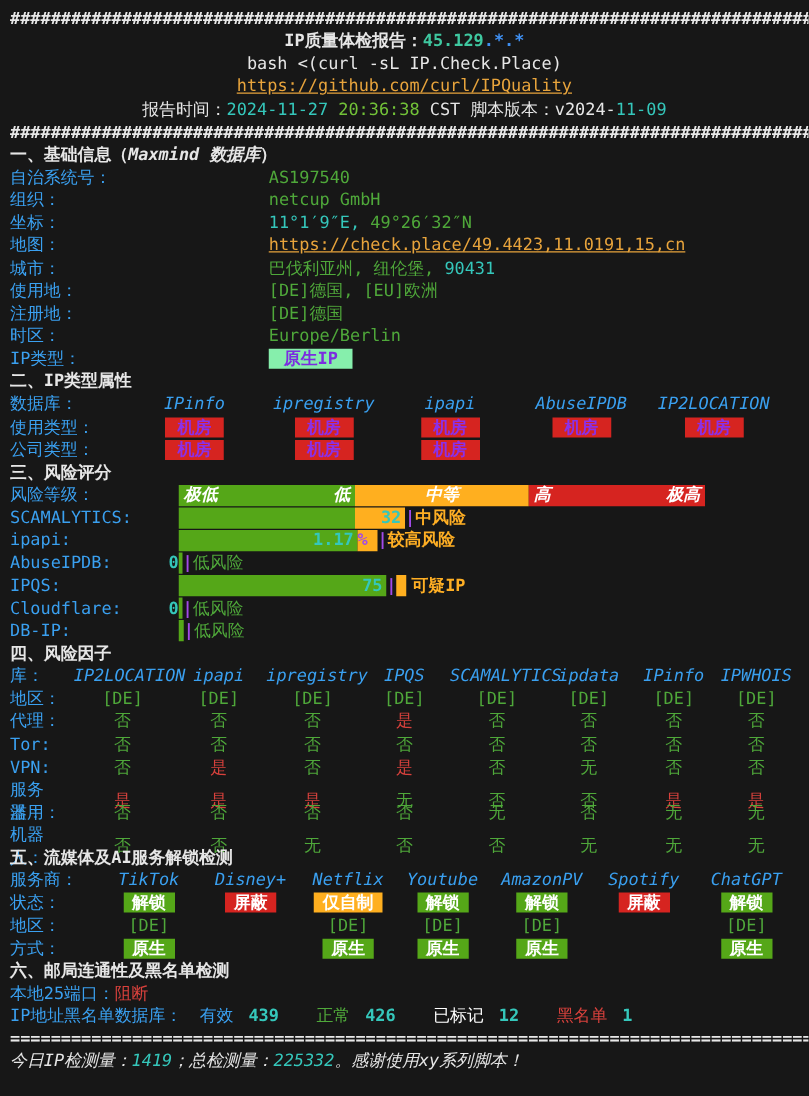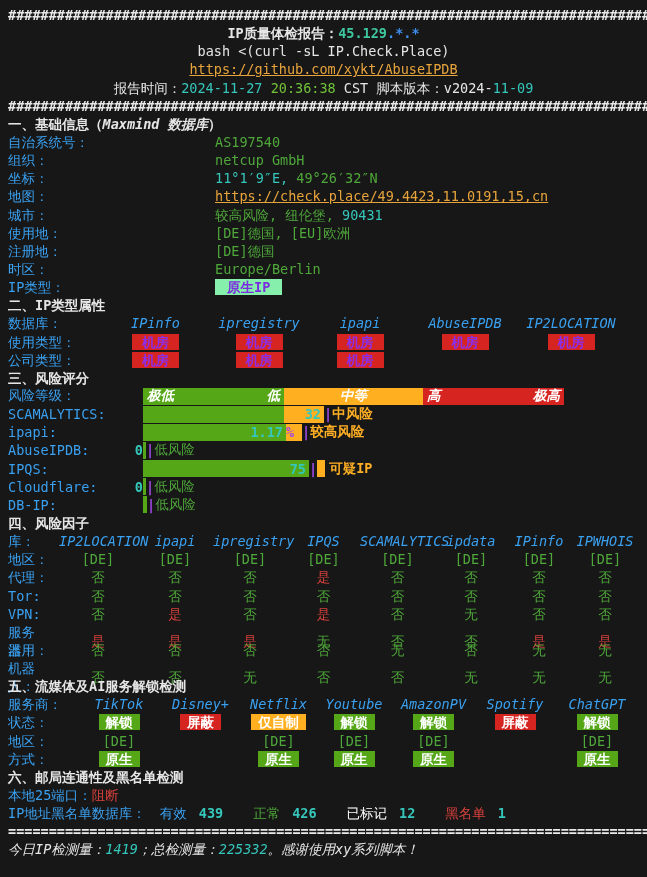--- a/index.html
+++ b/index.html
@@ -56,33 +56,33 @@
 <body>
 
 <div class="term">
 
   <div class="line hashline">################################################################################################</div>
 
   <div class="line center"><span class="b">IP质量体检报告：</span><span class="b c-teal">45.129</span><span class="b c-ipblue">.*.*</span></div>
 
   <div class="line center"><span>bash &lt;(curl -sL IP.Check.Place)</span></div>
 
-  <div class="line center"><a class="c-link u">https://github.com/xykt/AbuseIPDB</a></div>
+  <div class="line center"><a class="c-link u">https://github.com/curl/IPQuality</a></div>
 
   <div class="line center"><span>报告时间：</span><span class="c-cyan">2024-11-27</span><span> </span><span class="c-lime">20:36:38</span><span> </span><span>CST</span><span>  </span><span>脚本版本：</span><span>v2024-</span><span class="c-cyan">11-09</span></div>
 
   <div class="line hashline">################################################################################################</div>
 
   <div class="line b"><span>一、基础信息（</span><span class="i">Maxmind 数据库</span><span>）</span></div>
 
   <div class="line"><span class="vlabel c-blue">自治系统号：</span><span class="c-green">AS197540</span></div>
   <div class="line"><span class="vlabel c-blue">组织：</span><span class="c-green">netcup GmbH</span></div>
   <div class="line"><span class="vlabel c-blue">坐标：</span><span class="c-cyan">11°1′9″E, </span><span class="c-green">49°26′32″N</span></div>
   <div class="line"><span class="vlabel c-blue">地图：</span><a class="c-link u">https://check.place/49.4423,11.0191,15,cn</a></div>
-  <div class="line"><span class="vlabel c-blue">城市：</span><span class="c-green">较高风险, 纽伦堡, </span><span class="c-cyan">90431</span></div>
+  <div class="line"><span class="vlabel c-blue">城市：</span><span class="c-green">巴伐利亚州, 纽伦堡, </span><span class="c-cyan">90431</span></div>
   <div class="line"><span class="vlabel c-blue">使用地：</span><span class="c-green">[DE]德国, [EU]欧洲</span></div>
   <div class="line"><span class="vlabel c-blue">注册地：</span><span class="c-green">[DE]德国</span></div>
   <div class="line"><span class="vlabel c-blue">时区：</span><span class="c-green">Europe/Berlin</span></div>
   <div class="line"><span class="vlabel c-blue">IP类型：</span><span class="badge badge-native-ip">原生IP</span></div>
 
   <div class="line b">二、IP类型属性</div>
   <div id="s2-rows">
       <div class="trow g2">
         <span class="tlabel c-blue">数据库：</span>
         <span class="tcell c-blue i">IPinfo</span>

